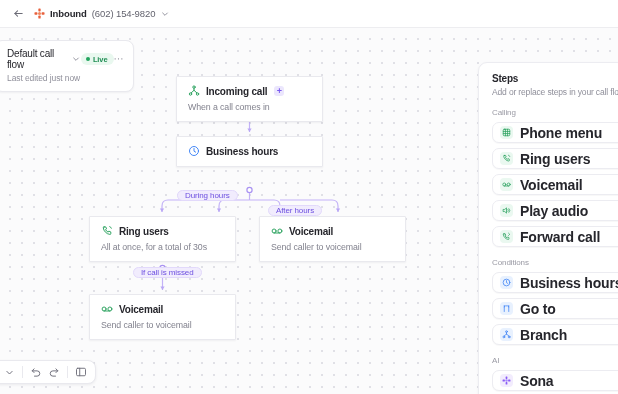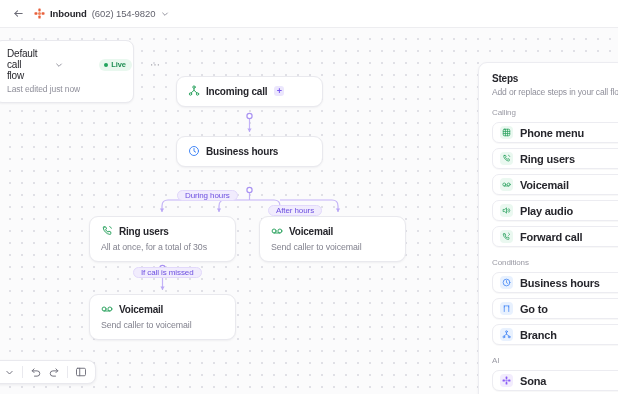--- a/index.html
+++ b/index.html
@@ -44,36 +44,36 @@
   }
   .edges { position: absolute; left: 0; top: 0; width: 618px; height: 366px; }
 
   
   .flow-header {
     position: absolute; left: -6px; top: 12px; width: 140px;
     background: #fff; border: 1px solid #e9e9ee;
     border-radius: 8px; padding: 7px 9px 8px 12px;
     box-shadow: 0 1px 2px rgba(20,20,40,0.05);
   }
-  .fh-row1 { display: flex; align-items: center; gap: 18px; }
+  .fh-row1 { display: flex; align-items: center; gap: 0; }
   .fh-title { font-size: 10px; color: #26262c; letter-spacing: -0.2px; }
   .fh-spacer { flex: 1 1 auto; }
   .live-badge {
     display: flex; align-items: center; gap: 3px;
     background: #e9f8ef; border-radius: 9px; padding: 1.5px 6px 1.5px 5px; justify-content: space-between;
   }
   .live-dot { width: 4px; height: 4px; border-radius: 50%; background: #21a45d; }
   .live-text { font-size: 7.5px; font-weight: 700; color: #1f8d53; letter-spacing: -0.1px; }
   .dots-menu { font-size: 10px; color: #9a9aa4; line-height: 8px; cursor: pointer; letter-spacing:0.5px;}
   .fh-sub { font-size: 8.5px; color: #8f8f9a; margin-top: 3px; letter-spacing: -0.1px; }
 
   
   .node {
     position: absolute; background: #ffffff;
-    border: 1px solid #e9e9ee; border-radius: 9px;
+    border: 1px solid #e9e9ee; border-radius: 1px;
     padding: 8px 10px 9px 11px;
     box-shadow: 0 1px 2px rgba(20,20,40,0.05);
   }
   .node-row { display: flex; align-items: center; gap: 6px; }
   .node-ico { width: 12px; height: 12px; display: block; flex: 0 0 auto; }
   .node-title { font-size: 10px; font-weight: 700; color: #26262c; letter-spacing: -0.2px; }
   .plus-badge {
     width: 10px; height: 10px; border-radius: 3px; background: #ebe6fd;
     display: flex; align-items: center; justify-content: center;
     color: #7a5af0; font-size: 9px; line-height: 9px; font-weight: 700;
@@ -134,21 +134,21 @@
     box-shadow: 0 1px 1px rgba(20,20,40,0.03);
     cursor: pointer;
   }
   .sp-ico-wrap {
     width: 13px; height: 13px; border-radius: 4px;
     display: flex; align-items: center; justify-content: center; flex: 0 0 auto;
   }
   .ico-green { background: #eaf8f0; }
   .ico-blue  { background: #e8f1fe; }
   .ico-purple{ background: #f2ecfd; }
-  .sp-label { font-size: 11px; font-weight: 700; color: #26262c; letter-spacing: -0.2px; }
+  .sp-label { font-size: 14px; font-weight: 700; color: #26262c; letter-spacing: -0.2px; }
 </style>
 </head>
 <body>
 
 <div id="app">
 
   <div class="topbar">
     <div class="back-arrow">
       <svg width="13" height="13" viewBox="0 0 16 16" fill="none" stroke="currentColor" stroke-width="1.3" stroke-linecap="round" stroke-linejoin="round">
         <path d="M12.5 8H3.5"></path>
@@ -223,20 +223,21 @@
       <div class="node-row">
         <svg class="node-ico" viewBox="0 0 24 24" fill="none" stroke="#27a05c" stroke-width="1.9" stroke-linecap="round" stroke-linejoin="round">
           <circle cx="12" cy="4.2" r="2.4"></circle>
             <circle cx="5" cy="18" r="2.4"></circle>
             <circle cx="19" cy="18" r="2.4"></circle>
           <path d="M12 6.6v4M12 10.6L6.2 15.9M12 10.6l5.8 5.3"></path>
         </svg>
         <span class="node-title">Incoming call</span>
         <span class="plus-badge">+</span>
       </div>
+      <div class="node-sub">When a call comes in</div>
     </div>
 
     <div class="node" id="node-business">
       <div class="node-row">
         <svg class="node-ico" viewBox="0 0 24 24" fill="none" stroke="#3b82f6" stroke-width="1.9" stroke-linecap="round" stroke-linejoin="round">
           <circle cx="12" cy="12" r="9"></circle>
             <path d="M12 7v5.3l3.3 2"></path>
         </svg>
         <span class="node-title">Business hours</span>
       </div>

